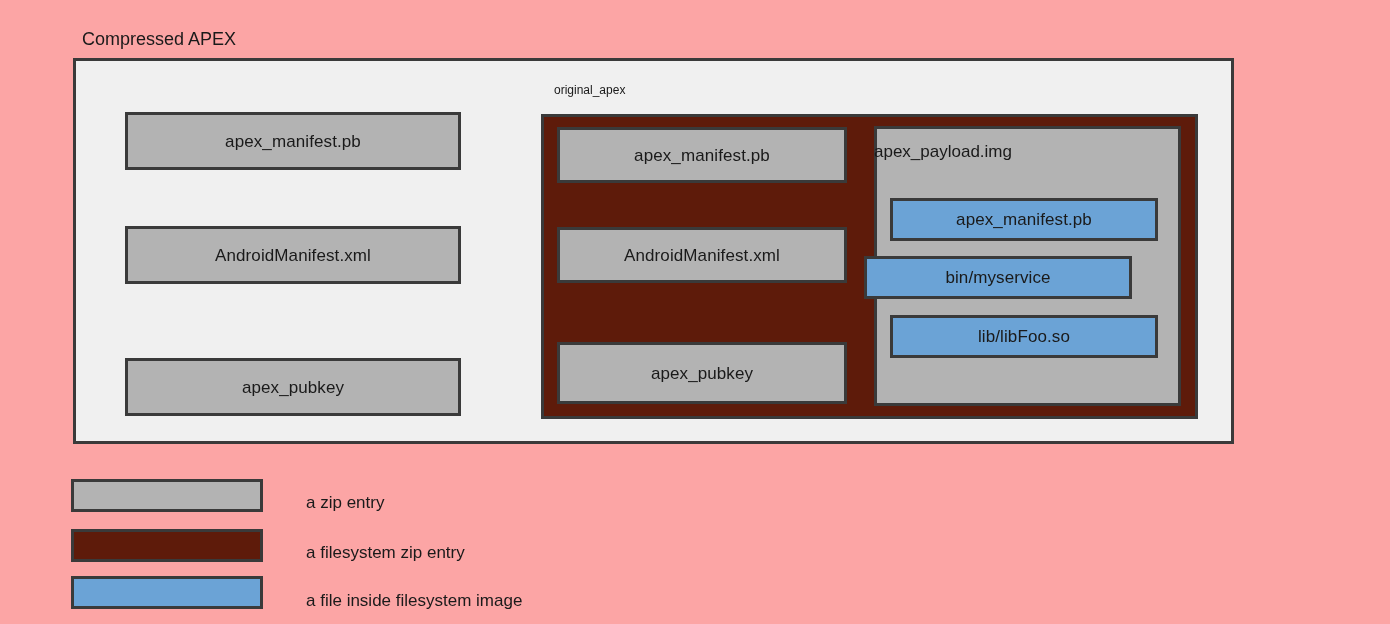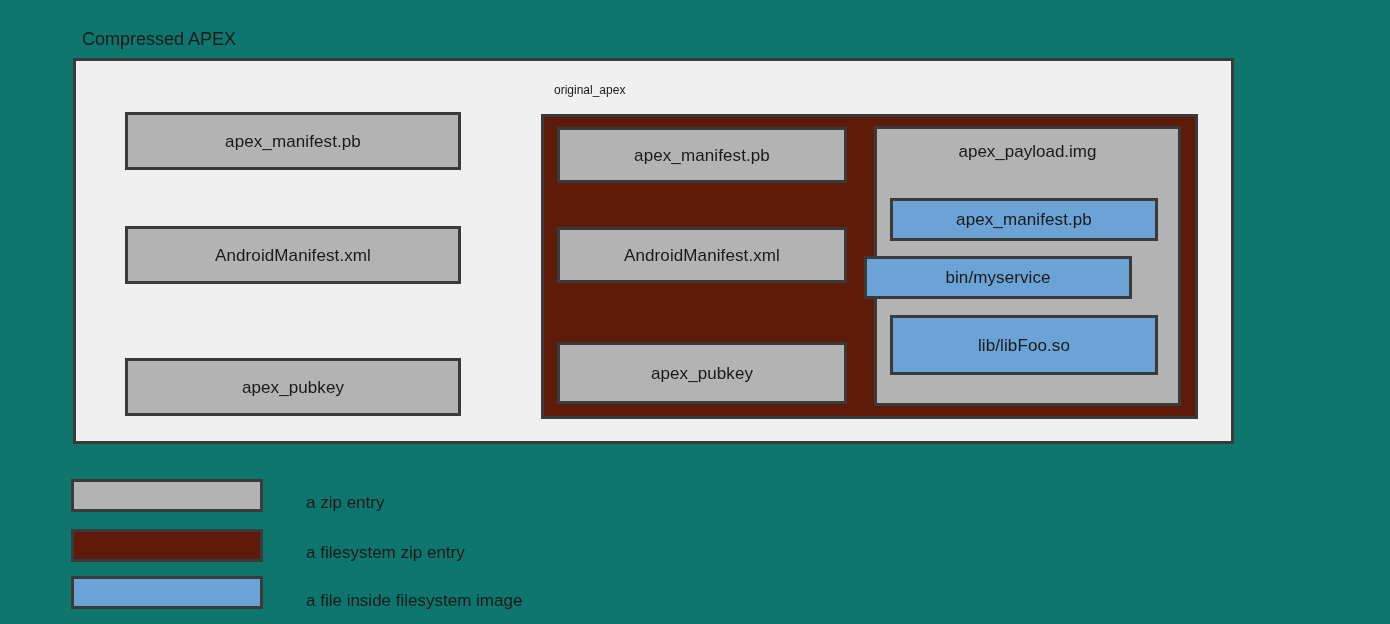--- a/index.html
+++ b/index.html
@@ -11,21 +11,21 @@
     width: 1390px;
     height: 624px;
     background: #f0f0f0;
     font-family: "Liberation Sans", sans-serif;
     overflow: hidden;
   }
   #stage {
     position: relative;
     width: 1390px;
     height: 624px;
-    background: #0f766e;
+    background: #fca5a5;
     text-decoration: underline;
   }
 
   
   .box {
     position: absolute;
     box-sizing: border-box;
     border: 3px solid #3a3a3a;
     display: flex;
     align-items: center;
@@ -101,31 +101,30 @@
     width: 307px;
     height: 280px;
     background: #b3b3b3;
     border: 3px solid #3a3a3a;
   }
   #payload-title {
     position: absolute;
     left: 874px;
     top: 143px;
     width: 307px;
-    text-align: center;
     font-size: 17px;
     color: #1a1a1a;
     line-height: 1;
   }
   .fs-file {
     background: #6ba3d6;
   }
   #fs-apex-manifest { left: 890px; top: 198px; width: 268px; height: 43px; }
   #fs-bin-myservice { left: 864px; top: 256px; width: 268px; height: 43px; }
-  #fs-lib-libfoo { left: 890px; top: 315px; width: 268px; height: 60px; }
+  #fs-lib-libfoo { left: 890px; top: 315px; width: 268px; height: 43px; }
 
   
   #legend {
     position: absolute;
     left: 0;
     top: 0;
     width: 1390px;
     height: 448px;
     pointer-events: none;
   }

